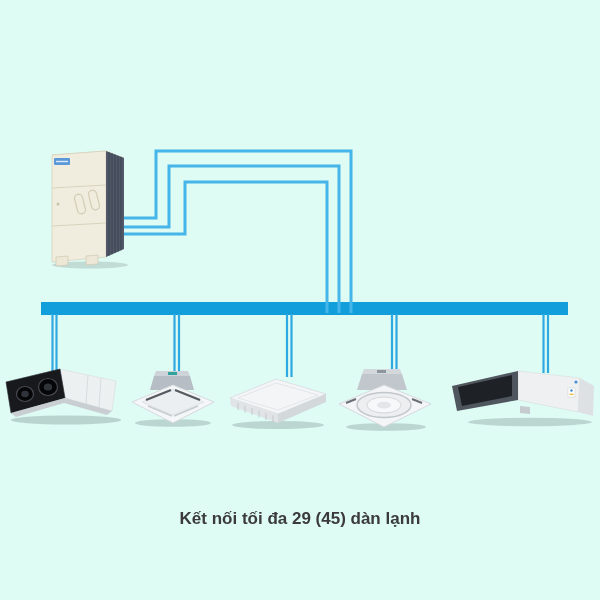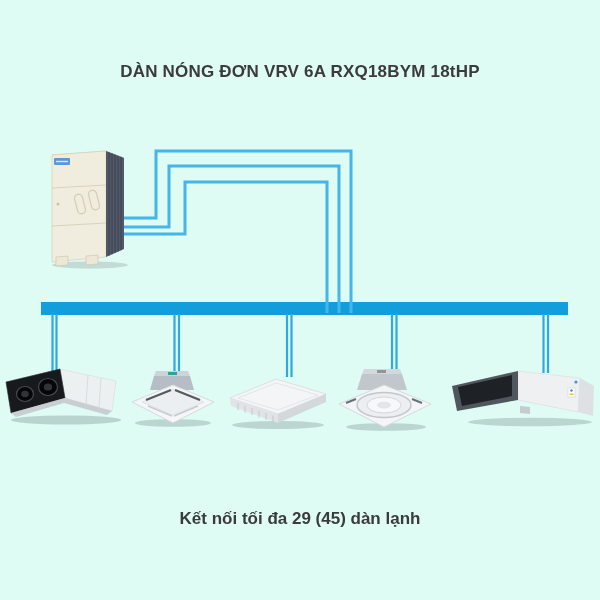--- a/index.html
+++ b/index.html
@@ -28,21 +28,20 @@
   .u2{left:126px;top:366px;}
   .u3{left:226px;top:370px;}
   .u4{left:336px;top:366px;}
   .u5{left:450px;top:364px;}
 </style>
 </head>
 <body>
 
 <div class="stage">
 
-  <div class="title">DÀN NÓNG ĐƠN VRV 6A RXQ18BYM 18tHP</div>
 
   <svg class="pipes" width="600" height="600" viewBox="0 0 600 600">
 
     <rect x="41" y="302" width="527" height="13" fill="#119edb"></rect>
 
     <g stroke="#45b5ea" stroke-width="3" fill="none">
       <polyline points="116,218 156,218 156,151 351,151 351,313"></polyline>
       <polyline points="116,227 169,227 169,166 339,166 339,313"></polyline>
       <polyline points="116,234 185,234 185,182 327,182 327,313"></polyline>
     </g>

